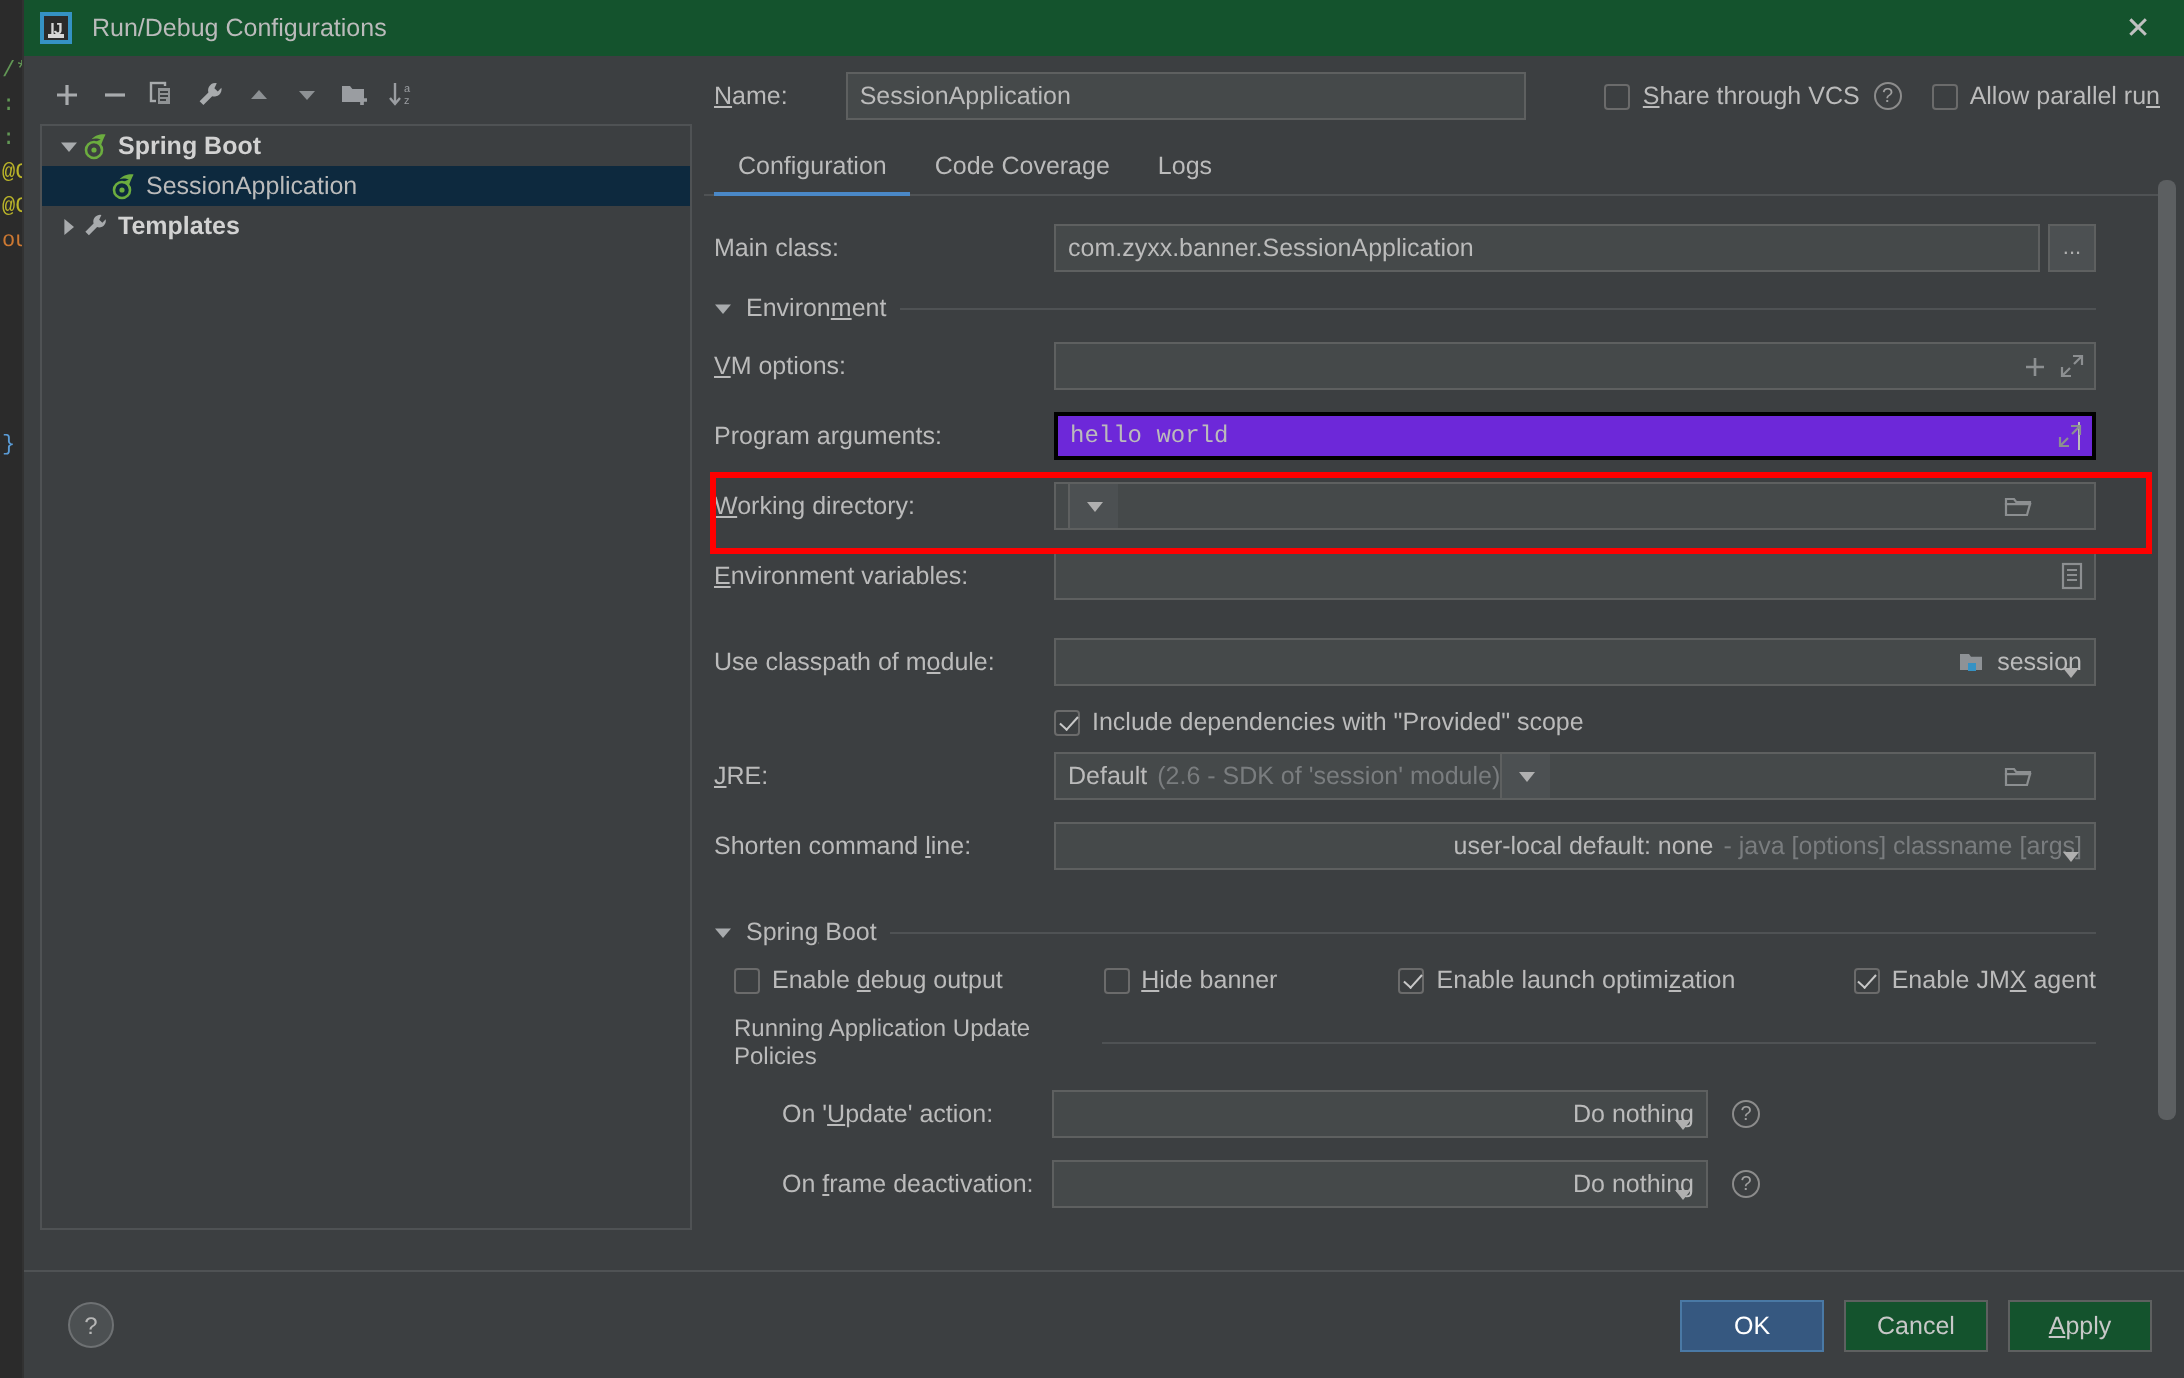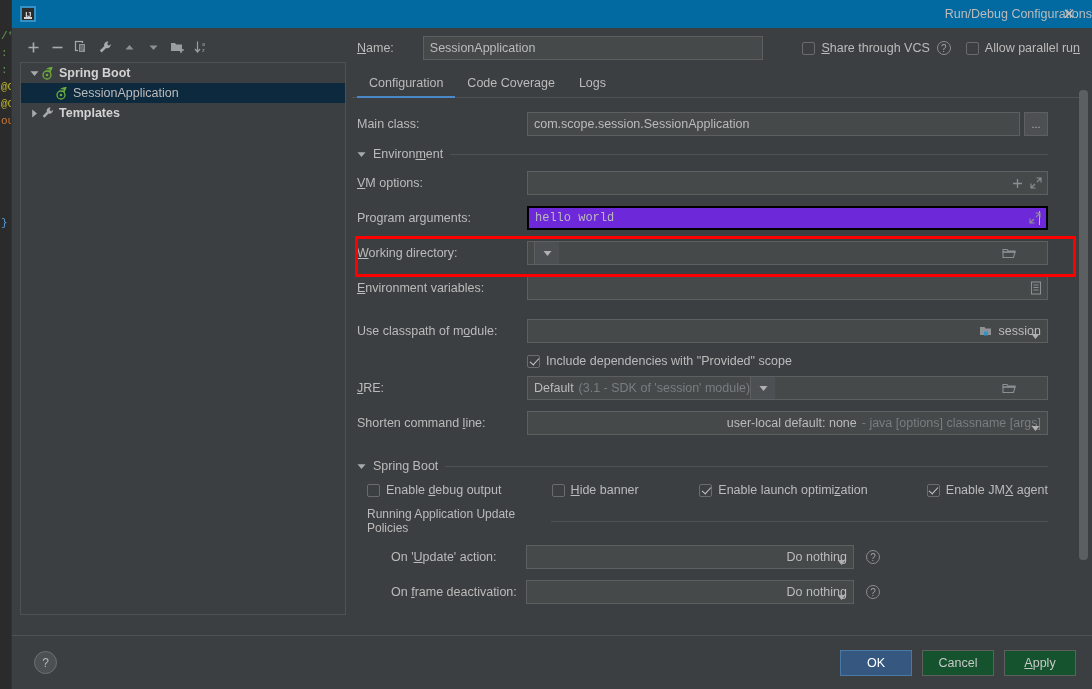--- a/index.html
+++ b/index.html
@@ -25,24 +25,23 @@
 
   #dialog {
     position: absolute; left: 11px; top: 0; width: 1081px; height: 689px;
     background: #3c3f41; color: #bbbbbb;
     border-left: 1px solid #323232;
     display: flex; flex-direction: column;
   }
 
   
   #titlebar {
-    height: 28px; flex: 0 0 28px; background: #0369a1;
+    height: 28px; flex: 0 0 28px; background: #14532d;
     display: flex; align-items: center; padding-left: 8px;
     position: relative;
-    justify-content: space-between;
   }
   .ij-logo {
     width: 16px; height: 16px; background: #2b2b2b;
     border: 2px solid #3592c4; position: relative;
     display: flex; align-items: center; justify-content: center;
     font-size: 8px; font-weight: bold; color: #d6d6d6;
     letter-spacing: -0.5px; font-family: "Liberation Sans", sans-serif;
   }
   .ij-logo::after {
     content: ""; position: absolute; bottom: 1px; left: 2px;
@@ -366,21 +365,21 @@
         <div class="tab active">Configuration</div>
         <div class="tab">Code Coverage</div>
         <div class="tab">Logs</div>
       </div>
 
       <div id="form">
 
         <div class="row">
           <span class="lbl">Main class:</span>
           <span class="field">
-            <span>com.scope.session.SessionApplication</span>
+            <span>com.zyxx.banner.SessionApplication</span>
           </span>
           <span class="sq-btn">...</span>
         </div>
 
         <div class="sect">
           <span style="display:flex;">
             <svg width="9" height="9" viewBox="0 0 9 9">
                 <path d="M0.5 2.2h8L4.5 7z" fill="#a8abad"></path>
               </svg>
           </span>
@@ -482,21 +481,21 @@
           <span class="cb-wrap">
             <span class="cbox checked"></span>
             <span class="lbl">Include dependencies with "Provided" scope</span>
           </span>
         </div>
 
         <div class="row" style="margin-top:8px;">
           <span class="lbl"><span class="u">J</span>RE:</span>
           <span class="field">
             <span>Default</span>
-            <span class="dim" style="margin-left:5px;">(3.1 - SDK of 'session' module)</span>
+            <span class="dim" style="margin-left:5px;">(2.6 - SDK of 'session' module)</span>
             <span class="fld-icons" style="right:31px;">
               <span style="display:flex;">
                 <svg width="14" height="13" viewBox="0 0 14 13">
                   <path d="M1 2.5h4l1.2 1.6H13v1H1z" fill="none" stroke="#8c8f91" stroke-width="1.1"></path>
                   <path d="M1 5h12l-1.5 5.5H1z" fill="none" stroke="#8c8f91" stroke-width="1.1"></path>
                 </svg>
               </span>
             </span>
             <span class="inner-btn">
               <svg width="9" height="7" viewBox="0 0 9 7">

